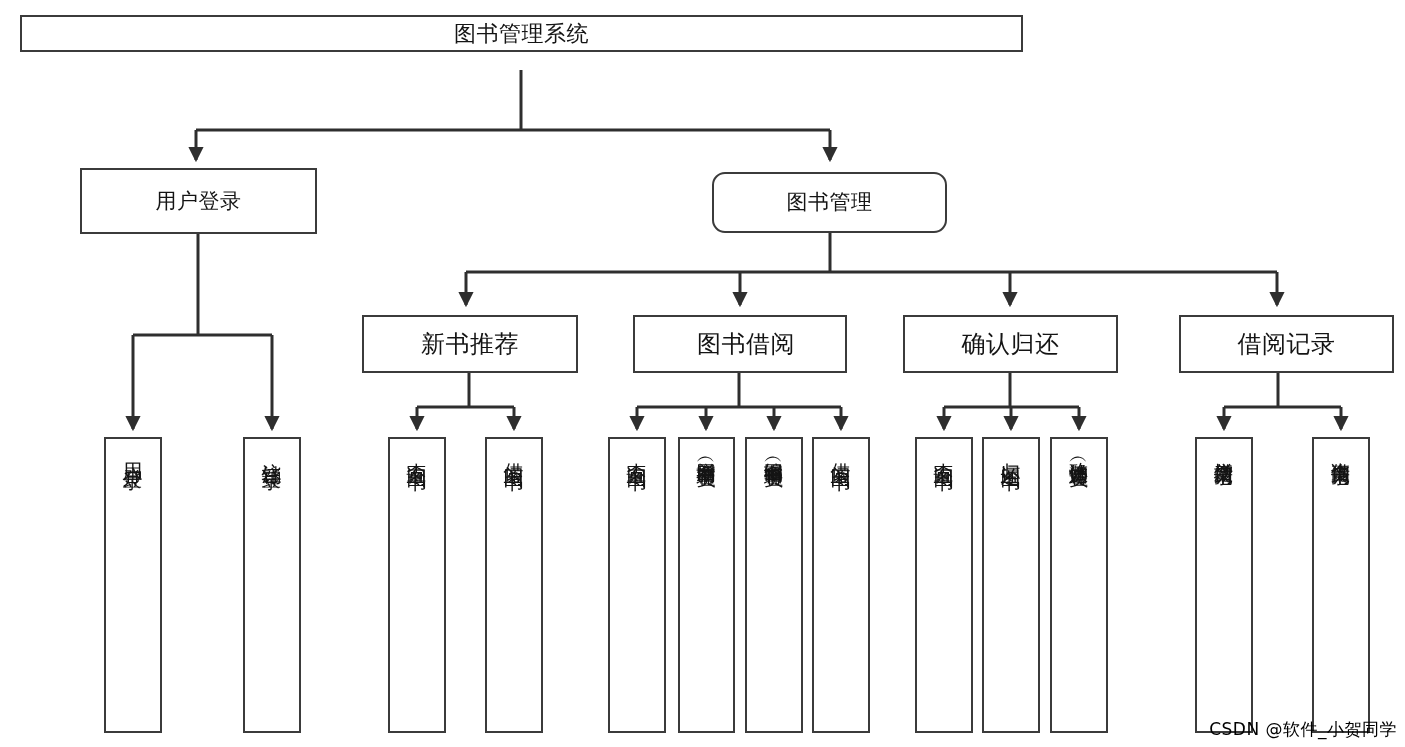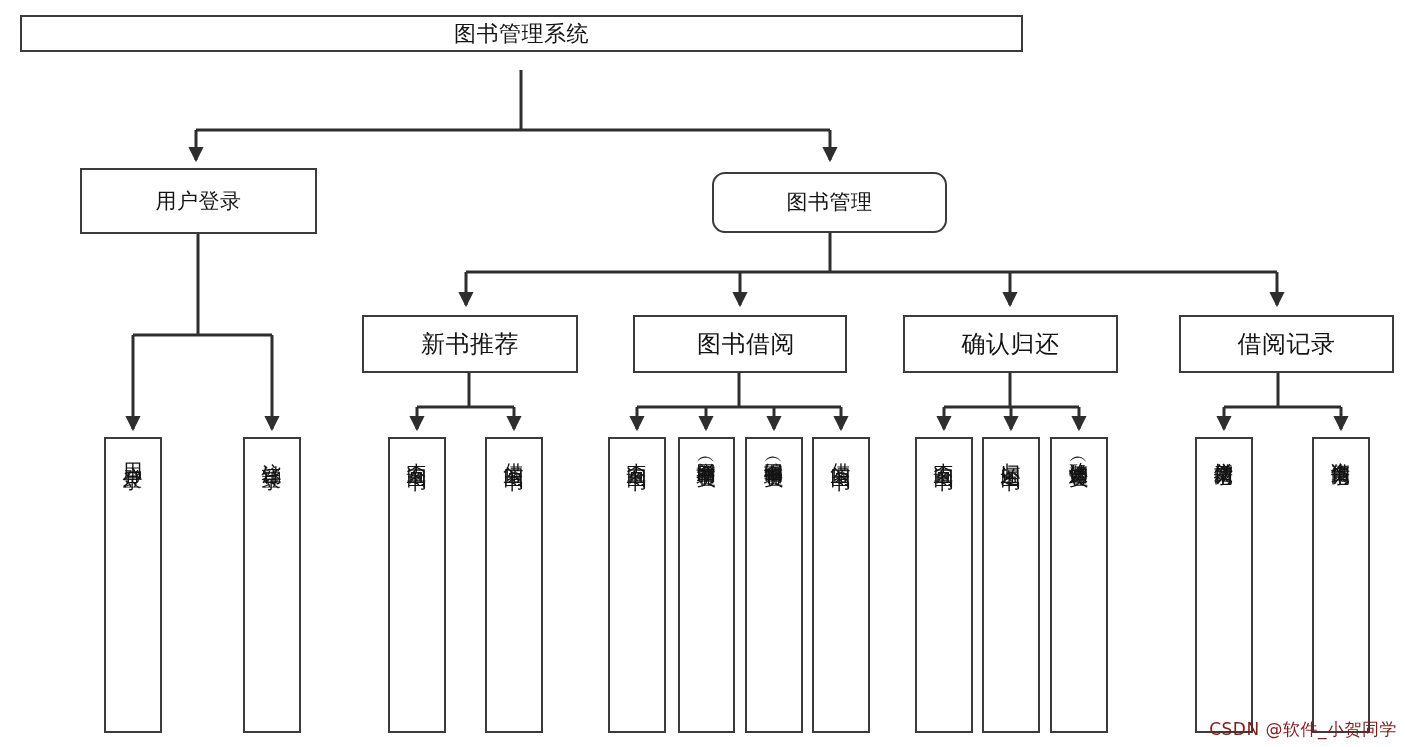--- a/index.html
+++ b/index.html
@@ -59,21 +59,21 @@
   }
   .node.leaf.tall-text .label {
     font-size: 19px;
     letter-spacing: 1px;
   }
   #watermark {
     position: absolute;
     right: 8px;
     bottom: 6px;
     font-size: 17px;
-    color: #7f1d1d;
+    color: #000000;
     letter-spacing: 0.5px;
     z-index: 3;
     white-space: nowrap;
   }
 </style>
 </head>
 <body>
 
 <div id="canvas">
 

